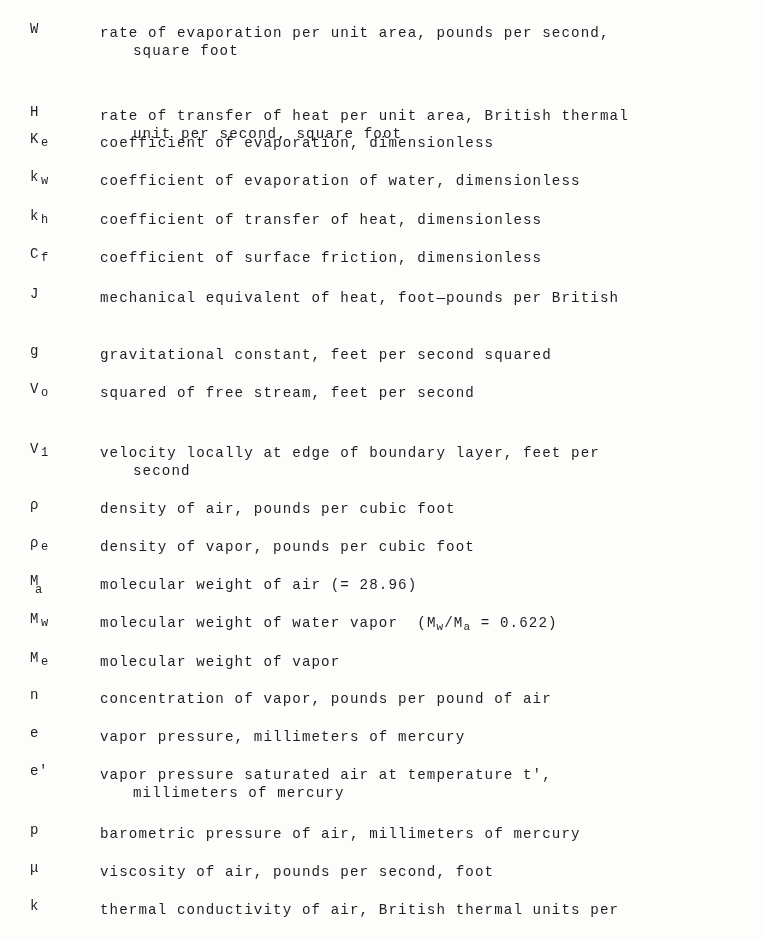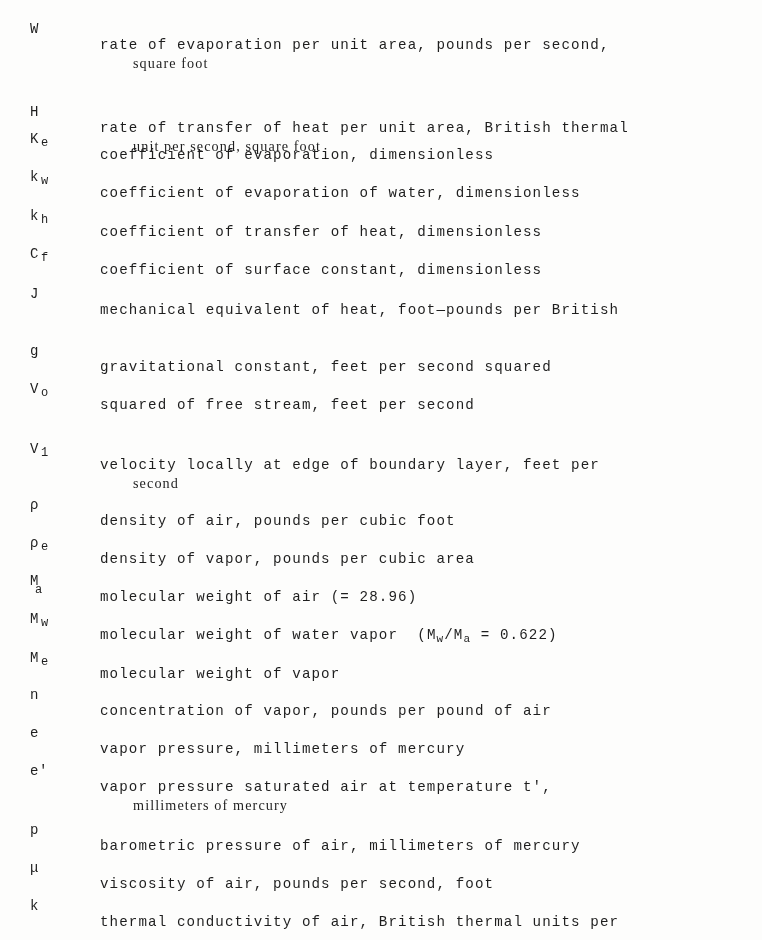--- a/index.html
+++ b/index.html
@@ -39,31 +39,30 @@
   .sym sub {
     font-size: 12px;
     position: relative;
     top: 3px;
     vertical-align: baseline;
     margin-left: 2px;
   }
   .def {
     position: absolute;
     left: 100px;
-    top: 16px;
+    top: 4px;
     width: 650px;
     font-size: 14.2px;
     line-height: 18px;
     letter-spacing: 1.1px;
     white-space: nowrap;
   }
   .def .cont {
     display: block;
     padding-left: 33px;
-    font-family: Liberation Serif, serif;
   }
   .def sub {
     font-size: 11px;
     position: relative;
     top: 3px;
     vertical-align: baseline;
   }
 </style>
 </head>
 <body>
@@ -90,21 +89,21 @@
     <span class="def"><span>coefficient of evaporation of water, dimensionless</span></span>
   </div>
 
   <div class="entry" style="top:207px">
     <span class="sym"><span>k</span><sub>h</sub></span>
     <span class="def"><span>coefficient of transfer of heat, dimensionless</span></span>
   </div>
 
   <div class="entry" style="top:245px">
     <span class="sym"><span>C</span><sub>f</sub></span>
-    <span class="def"><span>coefficient of surface constant, dimensionless</span></span>
+    <span class="def"><span>coefficient of surface friction, dimensionless</span></span>
   </div>
 
   <div class="entry" style="top:285px">
     <span class="sym"><span>J</span></span>
     <span class="def"><span>mechanical equivalent of heat, foot—pounds per British</span></span>
   </div>
 
   <div class="entry" style="top:342px">
     <span class="sym"><span>g</span></span>
     <span class="def"><span>gravitational constant, feet per second squared</span></span>
@@ -120,21 +119,21 @@
     <span class="def"><span>velocity locally at edge of boundary layer, feet per</span><span class="cont">second</span></span>
   </div>
 
   <div class="entry" style="top:496px">
     <span class="sym"><span>ρ</span></span>
     <span class="def"><span>density of air, pounds per cubic foot</span></span>
   </div>
 
   <div class="entry" style="top:534px">
     <span class="sym"><span>ρ</span><sub>e</sub></span>
-    <span class="def"><span>density of vapor, pounds per cubic area</span></span>
+    <span class="def"><span>density of vapor, pounds per cubic foot</span></span>
   </div>
 
   <div class="entry" style="top:572px">
     <span class="sym"><span>M</span><sub style="top:8px;margin-left:-4px">a</sub></span>
     <span class="def"><span>molecular weight of air (= 28.96)</span></span>
   </div>
 
   <div class="entry" style="top:610px">
     <span class="sym"><span>M</span><sub>w</sub></span>
     <span class="def"><span>molecular weight of water vapor</span><span>&nbsp;&nbsp;</span><span>(M</span><sub>w</sub><span>/M</span><sub>a</sub><span> = 0.622)</span></span>

